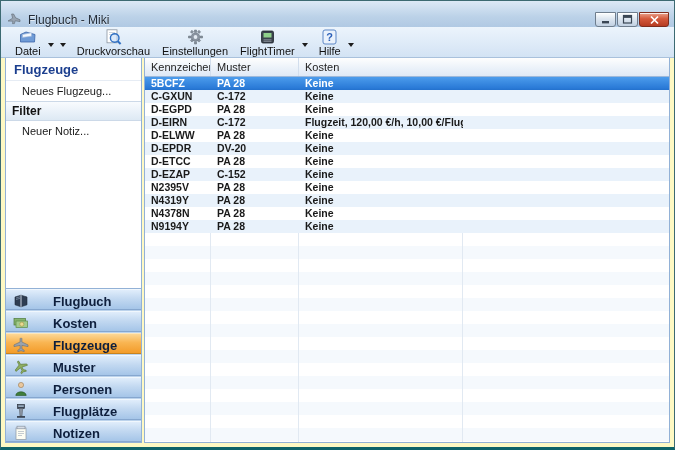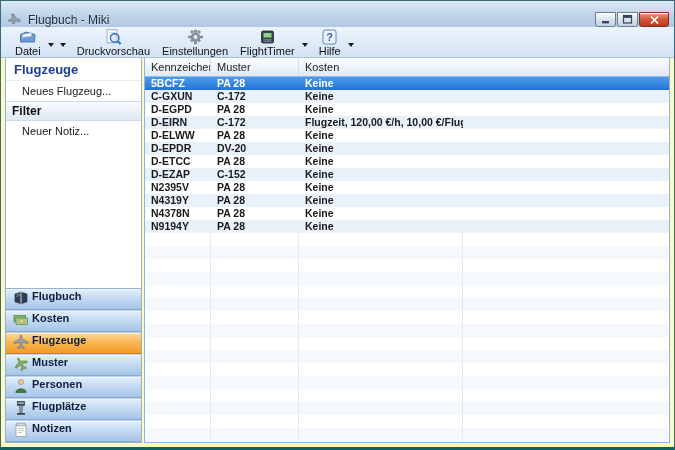--- a/index.html
+++ b/index.html
@@ -70,24 +70,24 @@
   .side-sub {
     margin-top:1px; padding:2px 8px 2px 6px; font-size:12px; font-weight:bold; color:#111;
     background:linear-gradient(#f8fbfe,#dde9f4);
     border-top:1px solid #ccd9e8; border-bottom:1px solid #ccd9e8;
   }
   .side-spacer { flex:1; }
 
   .nav { border-top:1px solid #92b1d6; background:#bcd3ec; }
   .nav-btn {
     height:21px; margin-top:1px;
-    display:flex; align-items:flex-start; gap:3px; padding:0 4px 0 7px;
+    display:flex; align-items:flex-end; gap:24px; padding:0 4px 0 7px;
     background:linear-gradient(#e0edfb,#c3d9f1 45%,#a5c5e8);
     border-top:1px solid #f0f7fd; border-bottom:1px solid #86a7cf;
-    font-size:11px; font-weight:bold; color:#0e1f3d; cursor:default;
+    font-size:13px; font-weight:bold; color:#0e1f3d; cursor:default;
   }
   .nav-btn:first-child { margin-top:0; }
   .nav-btn.selected {
     background:linear-gradient(#fdd795,#f9b552 45%,#f39c2a);
     border-top-color:#fde7bd; border-bottom-color:#c9831d;
   }
   .nav-btn svg { width:16px; height:16px; flex:0 0 16px; }
 
   
   .table {

